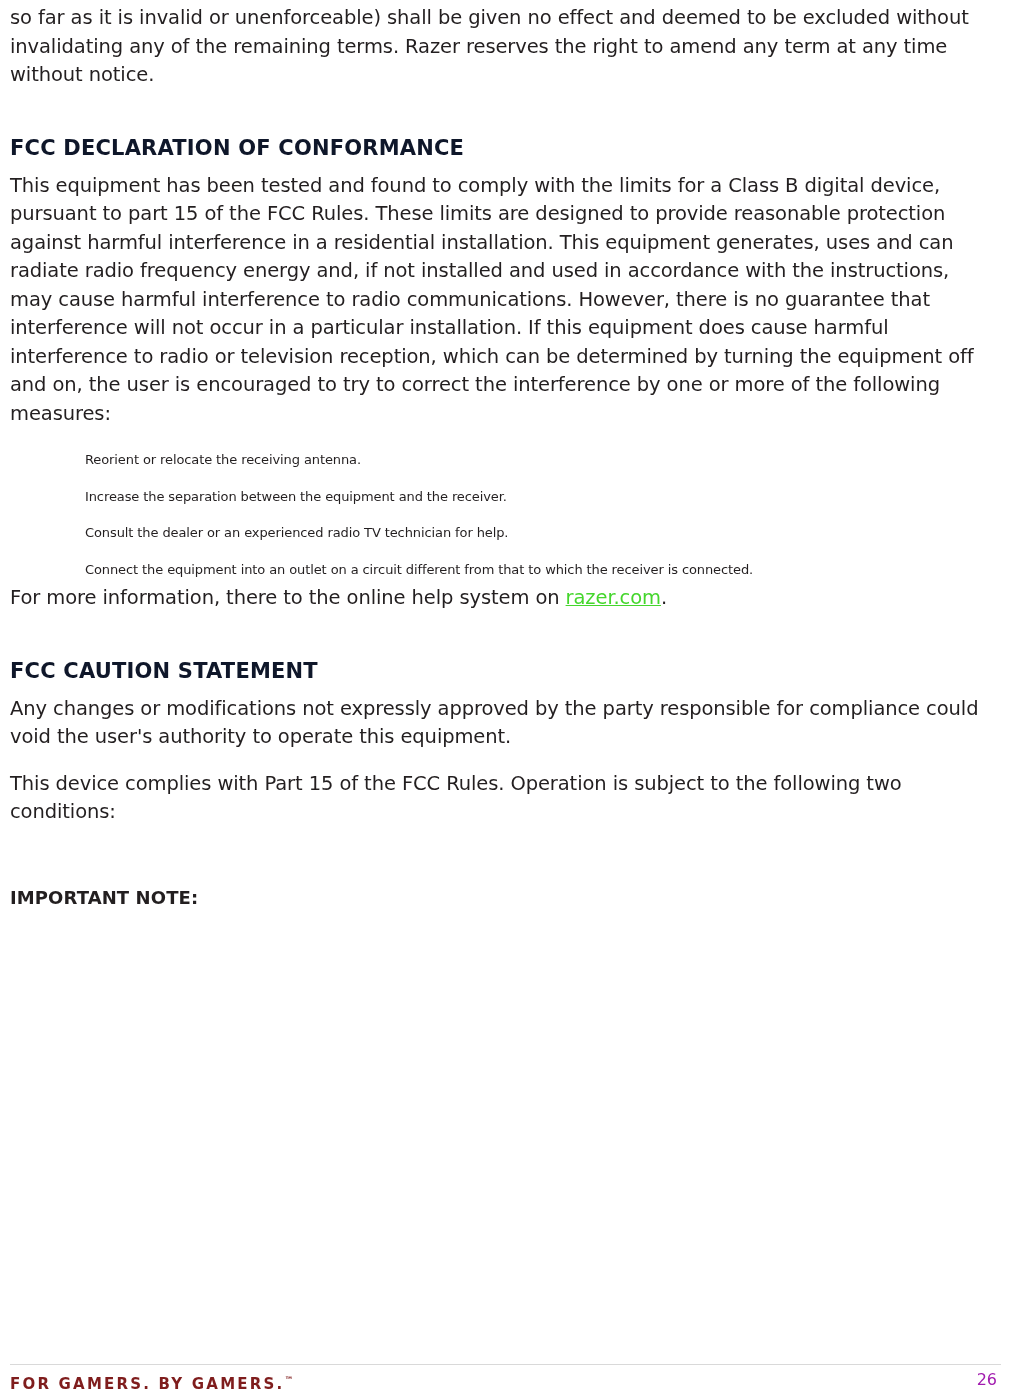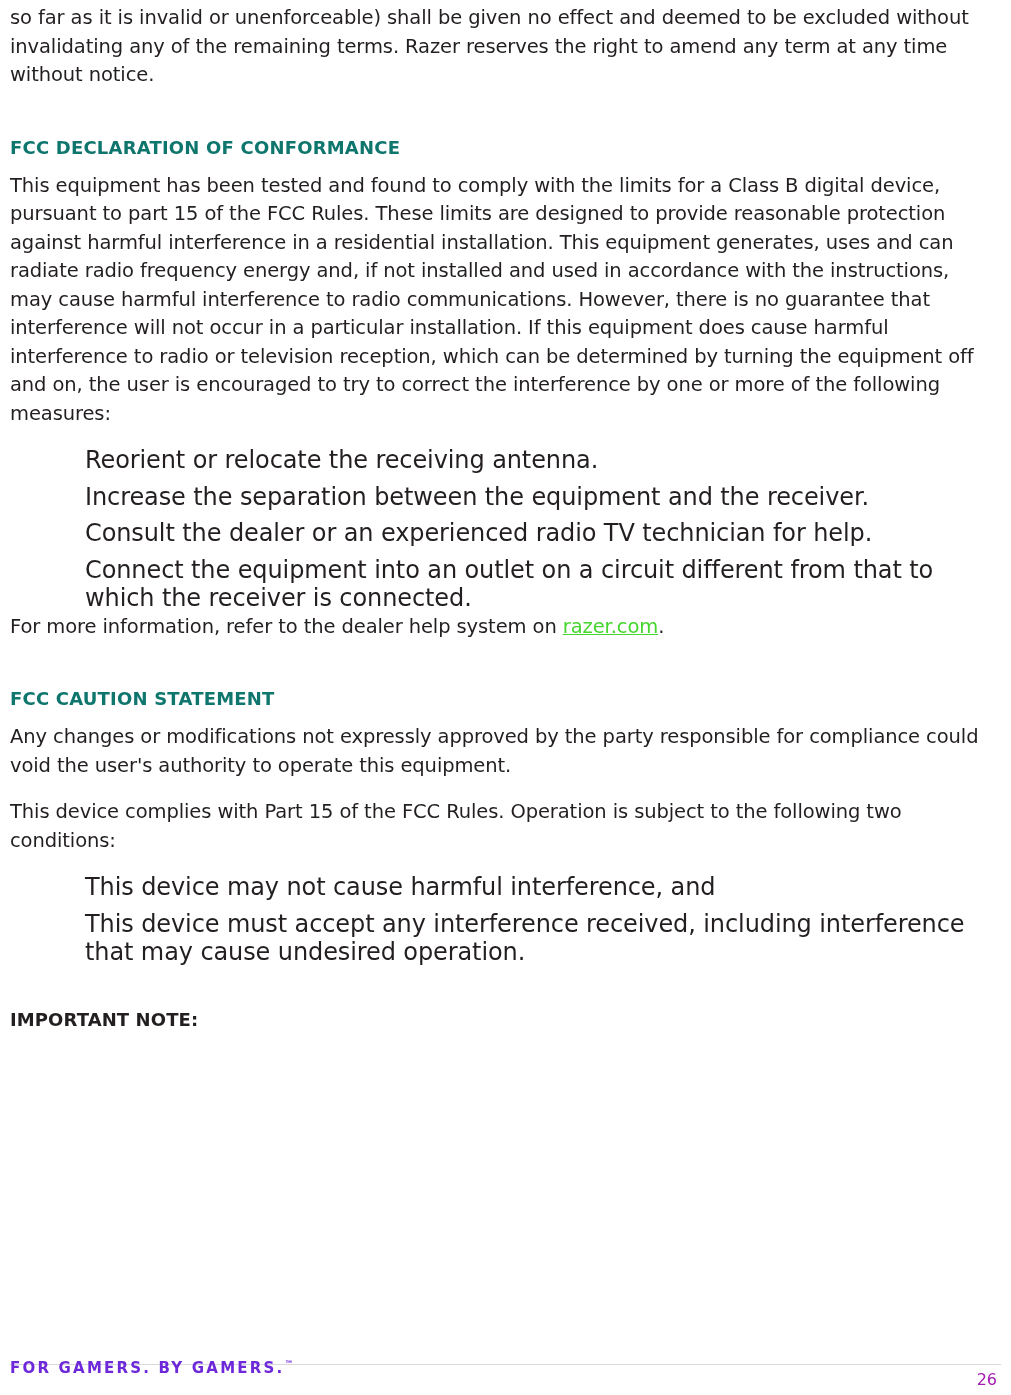--- a/index.html
+++ b/index.html
@@ -34,40 +34,40 @@
     margin: 0 0 0 0;
     font-size: 19.5px;
     line-height: 28.5px;
     letter-spacing: -0.1px;
     color: #231f20;
   }
   .para {
     margin-bottom: 18px;
   }
   h2 {
-    font-size: 18px;
+    font-size: 21px;
     line-height: 28px;
     font-weight: bold;
     letter-spacing: 0.2px;
     margin: 0 0 10px 0;
-    color: #0f766e;
+    color: #0f172a;
   }
   .section-gap {
     height: 26px;
   }
   .section-gap-sm {
     height: 14px;
   }
   .bullet-list {
     margin: 0;
     padding: 0;
     list-style: none;
   }
   .bullet-list li {
-    font-size: 24px;
+    font-size: 13px;
     line-height: 28.5px;
     margin: 0 0 8px 0;
     padding-left: 75px;
     letter-spacing: -0.1px;
   }
   .bullet-list li:last-child {
     margin-bottom: 0;
   }
   a.link {
     color: #44d62c;
@@ -96,24 +96,24 @@
     position: absolute;
     left: 10px;
     bottom: 30px;
     width: 991px;
     height: 1px;
     background: #d9d9d9;
   }
   .footer-brand {
     position: absolute;
     left: 10px;
-    bottom: 18px;
+    bottom: 2px;
     font-size: 15px;
     letter-spacing: 2.2px;
-    color: #6d28d9;
+    color: #7f1d1d;
     font-weight: bold;
   }
   .footer-brand sup {
     font-size: 9px;
     letter-spacing: 0;
     vertical-align: super;
   }
   .footer-page {
     position: absolute;
     right: 14px;
@@ -136,34 +136,30 @@
 
     <p class="para">This equipment has been tested and found to comply with the limits for a Class B digital device, pursuant to part 15 of the FCC Rules. These limits are designed to provide reasonable protection against harmful interference in a residential installation. This equipment generates, uses and can radiate radio frequency energy and, if not installed and used in accordance with the instructions, may cause harmful interference to radio communications. However, there is no guarantee that interference will not occur in a particular installation. If this equipment does cause harmful interference to radio or television reception, which can be determined by turning the equipment off and on, the user is encouraged to try to correct the interference by one or more of the following measures:</p>
 
     <ul class="bullet-list">
       <li>Reorient or relocate the receiving antenna.</li>
       <li>Increase the separation between the equipment and the receiver.</li>
       <li>Consult the dealer or an experienced radio TV technician for help.</li>
       <li>Connect the equipment into an outlet on a circuit different from that to which the receiver is connected.</li>
     </ul>
 
-    <p class="para"><span>For more information, refer to the dealer help system on </span><a class="link" href="#">razer.com</a><span>.</span></p>
+    <p class="para"><span>For more information, there to the online help system on </span><a class="link" href="#">razer.com</a><span>.</span></p>
 
     <div class="section-gap"></div>
 
     <h2>FCC CAUTION STATEMENT</h2>
 
     <p class="para">Any changes or modifications not expressly approved by the party responsible for compliance could void the user's authority to operate this equipment.</p>
 
     <p class="para">This device complies with Part 15 of the FCC Rules. Operation is subject to the following two conditions:</p>
 
-    <ul class="bullet-list">
-      <li>This device may not cause harmful interference, and</li>
-      <li>This device must accept any interference received, including interference that may cause undesired operation.</li>
-    </ul>
 
     <div class="section-gap"></div>
     <div class="section-gap-sm"></div>
 
     <p class="note-label">IMPORTANT NOTE:</p>
 
   </div>
 
   <footer class="page-footer">
     <div class="footer-rule"></div>

